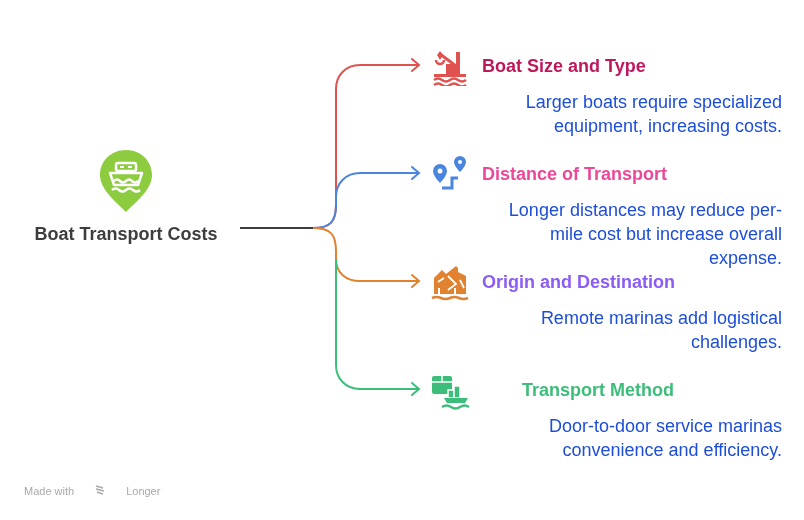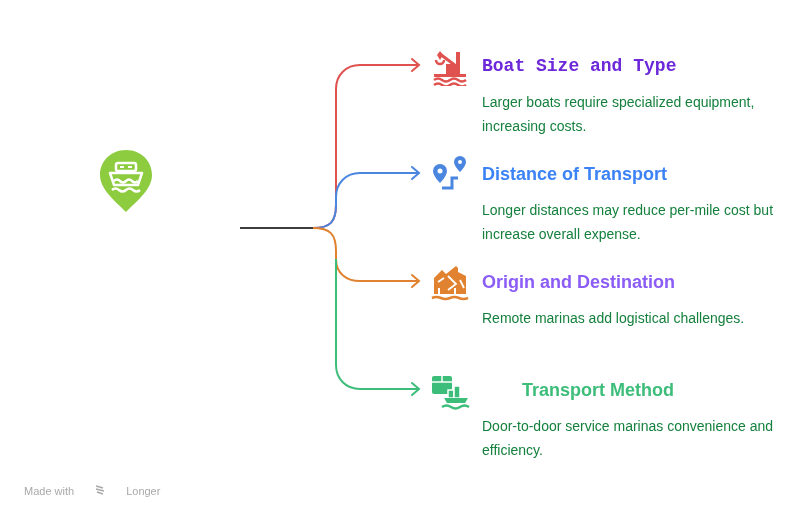--- a/index.html
+++ b/index.html
@@ -6,22 +6,22 @@
     body { width: 804px; height: 520px; position: relative; overflow: hidden;
            font-family: "Liberation Sans", sans-serif; }
     #connectors { position: absolute; left: 0; top: 0; width: 804px; height: 520px; }
     .center-icon { position: absolute; left: 98px; top: 148px; width: 56px; height: 66px; }
     .center-title { position: absolute; left: 0; top: 222px; width: 252px; text-align: center;
                     font-weight: bold; font-size: 18px; line-height: 24px; color: #3d3d3d; }
     .branch { position: absolute; left: 430px; width: 360px; }
     .branch-icon { position: absolute; left: 0; top: 0; width: 40px; height: 40px; }
     .branch-title { position: absolute; left: 52px; top: 9px; font-weight: bold; font-size: 18px;
                     line-height: 22px; white-space: nowrap; }
-    .branch-desc { position: absolute; left: 52px; top: 44px; width: 300px; font-size: 14px;
-                   line-height: 24px; color: #15803d; }
+    .branch-desc { position: absolute; left: 52px; top: 44px; width: 300px; font-size: 18px;
+                   line-height: 24px; color: #1d4ed8; text-align: right; }
     .footer { position: absolute; left: 24px; top: 484px; font-size: 11px; color: #a9a9a9;
               display: flex; align-items: center; gap: 20px; }
     .footer svg { width: 12px; height: 12px; }
   </style>
 </head>
 <body>
 
 <svg id="connectors" viewBox="0 0 804 520">
   <path d="M240 228 L313 228" stroke="#3d3d3d" stroke-width="2" fill="none"></path>
   <path d="M313 228 C330 228 336 222 336 205 L336 89 C336 75 346 65 360 65 L419 65" stroke="#e0524f" stroke-width="2" fill="none"></path>
@@ -39,52 +39,53 @@
     <path d="M28 2 C13 2 2 13 2 27 C2 41 16 52 28 64 C40 52 54 41 54 27 C54 13 43 2 28 2 Z" fill="#8ccc3e"></path>
     <rect x="18" y="15" width="20" height="8" rx="2" fill="none" stroke="#fff" stroke-width="2.5"></rect>
     <line x1="22" y1="19" x2="26" y2="19" stroke="#fff" stroke-width="2"></line>
     <line x1="30" y1="19" x2="34" y2="19" stroke="#fff" stroke-width="2"></line>
     <path d="M12 25 L44 25 L40 37 L16 37 Z" fill="none" stroke="#fff" stroke-width="2.5" stroke-linejoin="round"></path>
     <path d="M16 33 q3 -3 6 0 t6 0 t6 0 t6 0" fill="none" stroke="#fff" stroke-width="2.5"></path>
     <path d="M14 42 q3.5 -3 7 0 t7 0 t7 0 t7 0" fill="none" stroke="#fff" stroke-width="2.5"></path>
   </svg>
 </div>
 <div class="center-title">
+  <div>Boat Transport Costs</div>
 </div>
 
 <div class="branch" style="top:46px;">
   <div class="branch-icon">
     <svg viewBox="0 0 40 40" width="40" height="40">
       <g fill="#e0524f" stroke="#e0524f">
         <rect x="26" y="6" width="4" height="22" stroke="none"></rect>
         <rect x="16" y="18" width="10" height="10" stroke="none"></rect>
         <line x1="10" y1="8" x2="26" y2="20" stroke-width="3" fill="none"></line>
         <path d="M7 9 L10 5 L13 9 L10 14 Z" stroke="none"></path>
         <path d="M6 14 a4 4 0 0 0 8 0" fill="none" stroke-width="2.5"></path>
         <rect x="4" y="28" width="32" height="3" stroke="none"></rect>
       </g>
       <path d="M4 34 q4 -3 8 0 t8 0 t8 0 t8 0" fill="none" stroke="#e0524f" stroke-width="2.5"></path>
       <path d="M4 39 q4 -3 8 0 t8 0 t8 0 t8 0" fill="none" stroke="#e0524f" stroke-width="2.5"></path>
     </svg>
   </div>
-  <div class="branch-title" style="color:#6d28d9;font-family:Liberation Mono, monospace;">Boat Size and Type</div>
+  <div class="branch-title" style="color:#be185d;">Boat Size and Type</div>
   <div class="branch-desc">Larger boats require specialized equipment, increasing costs.</div>
 </div>
 
 <div class="branch" style="top:154px;">
   <div class="branch-icon">
     <svg viewBox="0 0 40 40" width="40" height="40">
       <path d="M10 10 a7 7 0 0 1 7 7 c0 5 -7 12 -7 12 c0 0 -7 -7 -7 -12 a7 7 0 0 1 7 -7 Z" fill="#4a86e0"></path>
       <circle cx="10" cy="17" r="2.5" fill="#fff"></circle>
       <path d="M30 2 a6 6 0 0 1 6 6 c0 4 -6 10 -6 10 c0 0 -6 -6 -6 -10 a6 6 0 0 1 6 -6 Z" fill="#4a86e0"></path>
       <circle cx="30" cy="8" r="2" fill="#fff"></circle>
       <path d="M12 34 L22 34 L22 24 L28 24" fill="none" stroke="#4a86e0" stroke-width="3"></path>
     </svg>
   </div>
-  <div class="branch-title" style="color:#3b82f6;">Distance of Transport</div>
+  <div class="branch-title" style="color:#ec4899;">Distance of Transport</div>
   <div class="branch-desc">Longer distances may reduce per-mile cost but increase overall expense.</div>
 </div>
 
 <div class="branch" style="top:262px;">
   <div class="branch-icon">
     <svg viewBox="0 0 40 40" width="40" height="40">
       <path d="M4 16 L12 8 L16 12 L16 32 L4 32 Z" fill="#e0822f"></path>
       <path d="M16 12 L26 4 L28 6 L28 32 L16 32 Z" fill="#e0822f"></path>
       <path d="M28 10 L36 14 L36 32 L28 32 Z" fill="#e0822f"></path>
       <path d="M8 20 L14 16 M18 14 L26 22 L18 28 M30 18 L34 26" fill="none" stroke="#fff" stroke-width="1.8"></path>

